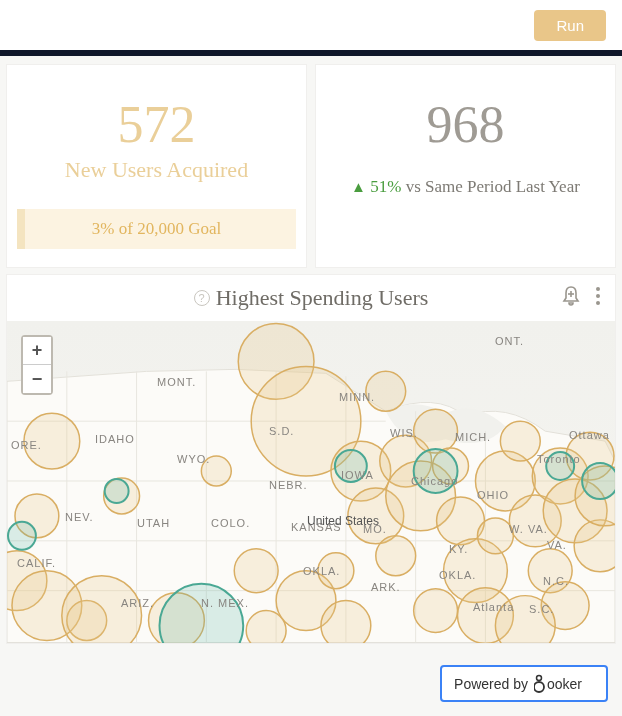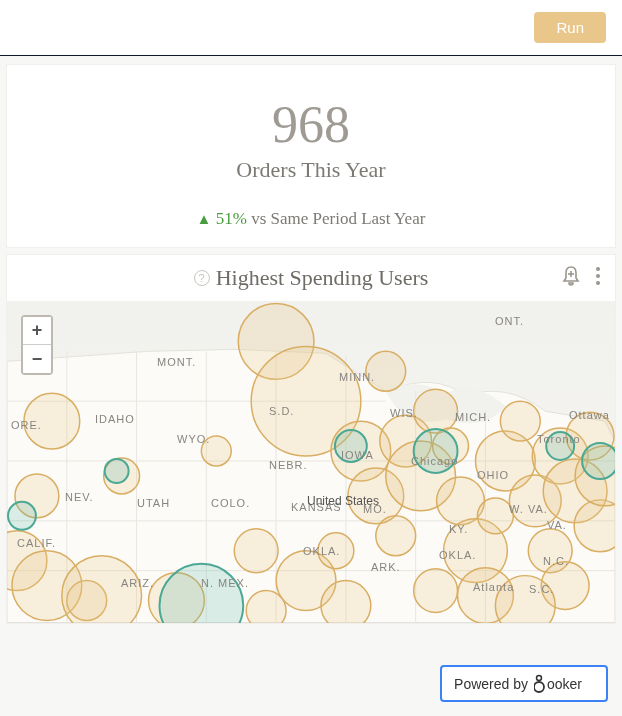--- a/index.html
+++ b/index.html
@@ -11,21 +11,21 @@
     overflow: hidden;
     position: relative;
   }
   .topbar {
     height: 56px;
     background: #ffffff;
     display: flex;
     justify-content: flex-end;
     align-items: center;
     padding: 0 16px;
-    border-bottom: 1px solid #0f172a;
+    border-bottom: 6px solid #0f172a;
   }
   .run-btn {
     background: #e9c689;
     color: #ffffff;
     border: none;
     border-radius: 4px;
     padding: 7px 22px;
     font-size: 15px;
     font-weight: 500;
     cursor: pointer;
@@ -193,22 +193,28 @@
 </style>
 </head>
 <body>
 
 <div class="topbar">
   <button class="run-btn">Run</button>
 </div>
 
 <div class="kpi-row">
   <div class="kpi-card">
+    <div class="kpi-value">572</div>
+    <div class="kpi-label">New Users Acquired</div>
+    <div class="kpi-sub bar">
+      <span>3% of 20,000 Goal</span>
+    </div>
+  </div>
+  <div class="kpi-card">
     <div class="kpi-value gray">968</div>
-    <div class="kpi-label gray">Orders This Year</div>
     <div class="kpi-sub trend">
       <span class="trend-arrow">▲</span>
       <span class="trend-up">51%</span><span> vs Same Period Last Year</span>
     </div>
   </div>
 </div>
 
 <div class="map-panel">
   <div class="map-header">
     <div class="map-title-wrap">

